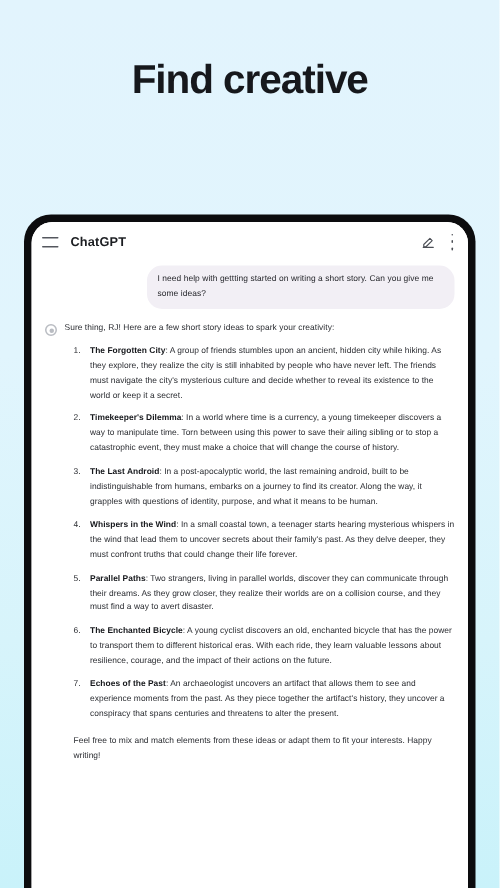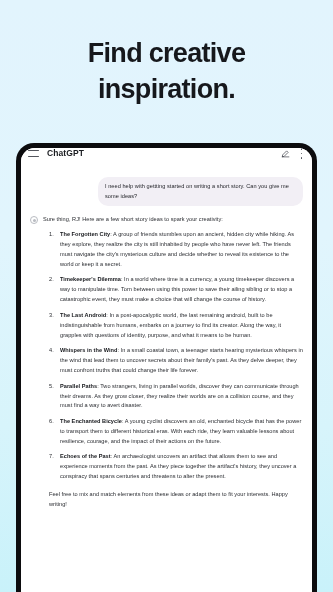--- a/index.html
+++ b/index.html
@@ -50,21 +50,21 @@
     position: relative;
     display: flex;
     flex-direction: column;
   }
 
   
   .app-header {
     height: 26px;
     flex: 0 0 26px;
     display: flex;
-    align-items: flex-start;
+    align-items: center;
     padding: 0 9px 0 7px;
     background: #ffffff;
     gap: 44px;
   }
   .hdr-left { display: flex; align-items: center; gap: 8px; }
   .hamburger {
     width: 11px; height: 9px;
     display: flex; flex-direction: column; justify-content: space-between;
     padding: 1px 0;
   }
@@ -175,21 +175,20 @@
     gap: 6px;
     padding: 0 8px 4px 8px;
     background: #ffffff;
   }
 </style>
 </head>
 <body>
 
 <div class="headline">
   <span class="line">Find creative</span>
-  <span class="line">inspiration.</span>
 </div>
 
 <div class="phone-frame">
   <div class="phone-screen">
 
     <div class="app-header">
       <div class="hdr-left">
         <span class="hamburger">
           <i></i>
             <i></i>

